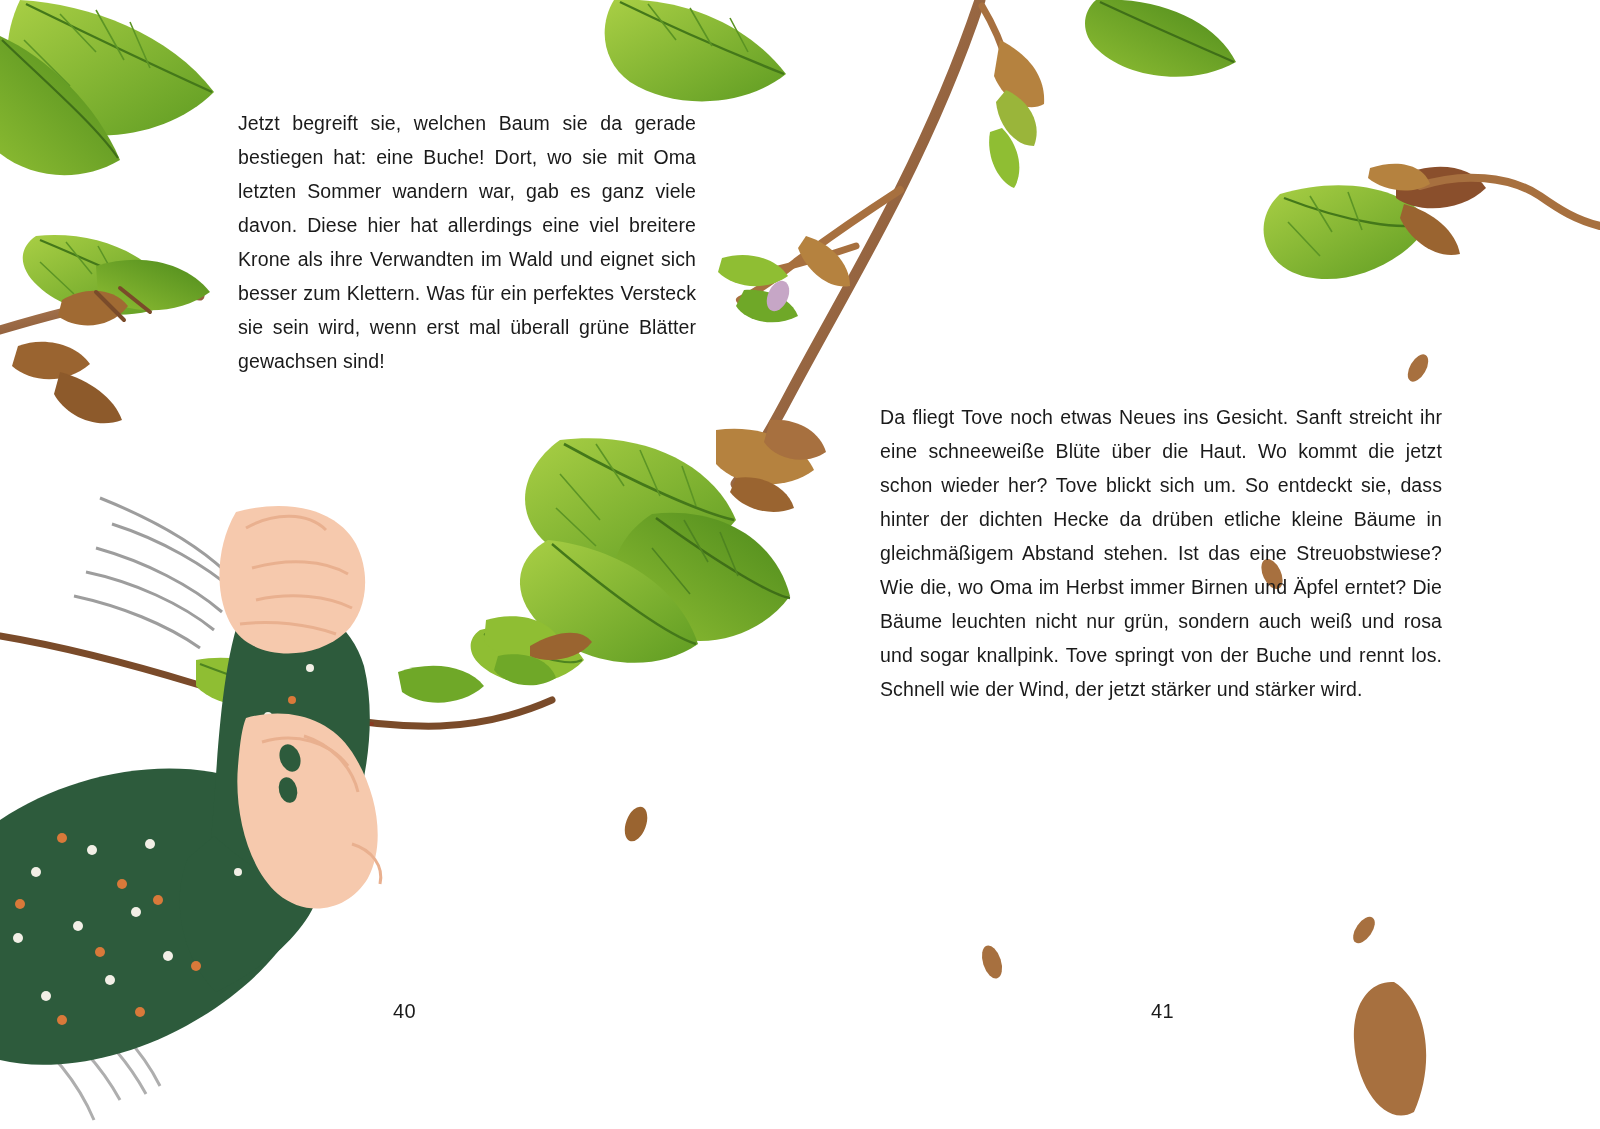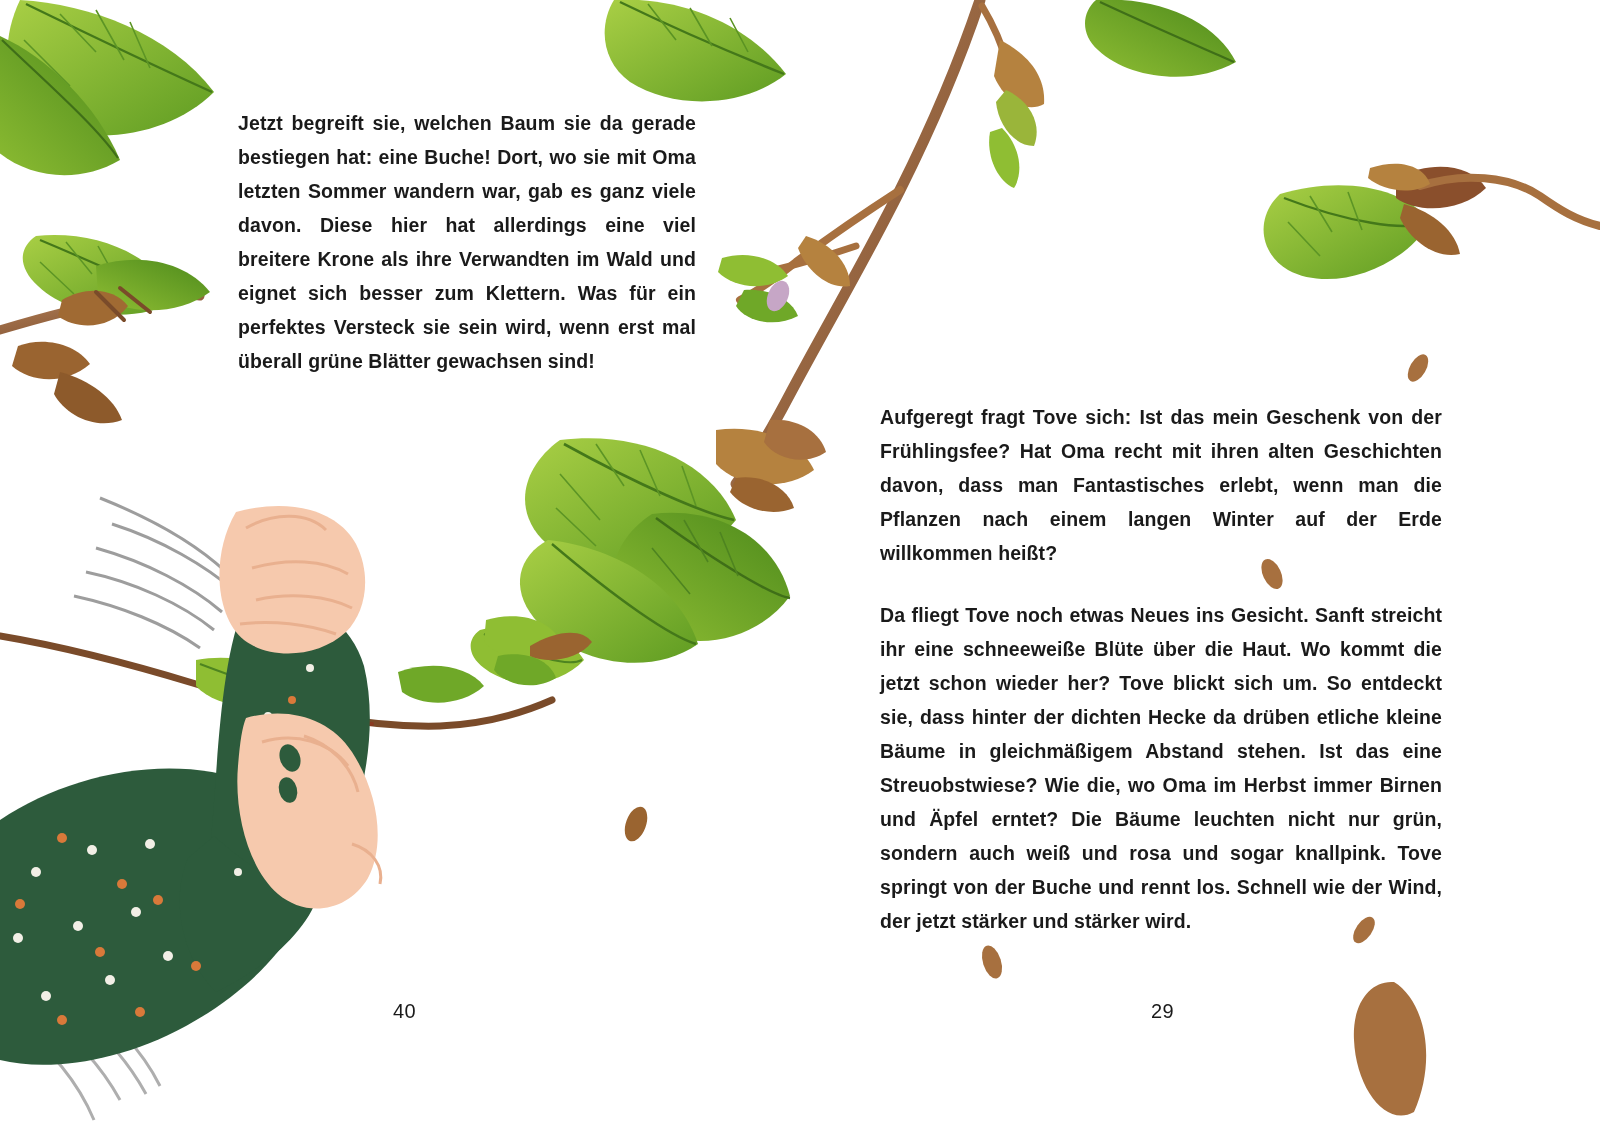--- a/index.html
+++ b/index.html
@@ -30,21 +30,20 @@
     width: 562px;
   }
   .para {
     font-size: 19.5px;
     line-height: 34px;
     color: #1a1a1a;
     text-align: justify;
     text-justify: inter-word;
     margin: 0 0 28px 0;
     letter-spacing: 0.1px;
-    font-weight: bold;
   }
   .para:last-child { margin-bottom: 0; }
 
   .folio {
     position: absolute;
     font-size: 20px;
     color: #1a1a1a;
     letter-spacing: 0.4px;
   }
   .folio-left  { left: 393px; top: 1000px; }
@@ -245,18 +244,17 @@
       <ellipse cx="288" cy="790" rx="9" ry="13" transform="rotate(-14 288 790)" fill="#2d5b3c"></ellipse>
     </g>
   </svg>
 
   <div class="col-left">
     <p class="para">Jetzt begreift sie, welchen Baum sie da gerade bestiegen hat: eine Buche! Dort, wo sie mit Oma letzten Sommer wandern war, gab es ganz viele davon. Diese hier hat allerdings eine viel breitere Krone als ihre Verwandten im Wald und eignet sich besser zum Klettern. Was für ein perfektes Versteck sie sein wird, wenn erst mal überall grüne Blätter gewachsen sind!</p>
   </div>
   <div class="folio folio-left">40</div>
 
   <div class="col-right">
-    <p class="para">Aufgeregt fragt Tove sich: Ist das mein Geschenk von der Frühlingsfee? Hat Oma recht mit ihren alten Geschichten davon, dass man Fantastisches erlebt, wenn man die Pflanzen nach einem langen Winter auf der Erde willkommen heißt?</p>
     <p class="para">Da fliegt Tove noch etwas Neues ins Gesicht. Sanft streicht ihr eine schneeweiße Blüte über die Haut. Wo kommt die jetzt schon wieder her? Tove blickt sich um. So entdeckt sie, dass hinter der dichten Hecke da drüben etliche kleine Bäume in gleichmäßigem Abstand stehen. Ist das eine Streuobstwiese? Wie die, wo Oma im Herbst immer Birnen und Äpfel erntet? Die Bäume leuchten nicht nur grün, sondern auch weiß und rosa und sogar knallpink. Tove springt von der Buche und rennt los. Schnell wie der Wind, der jetzt stärker und stärker wird.</p>
   </div>
-  <div class="folio folio-right">29</div>
+  <div class="folio folio-right">41</div>
 
 </div>
 
 </body></html>

